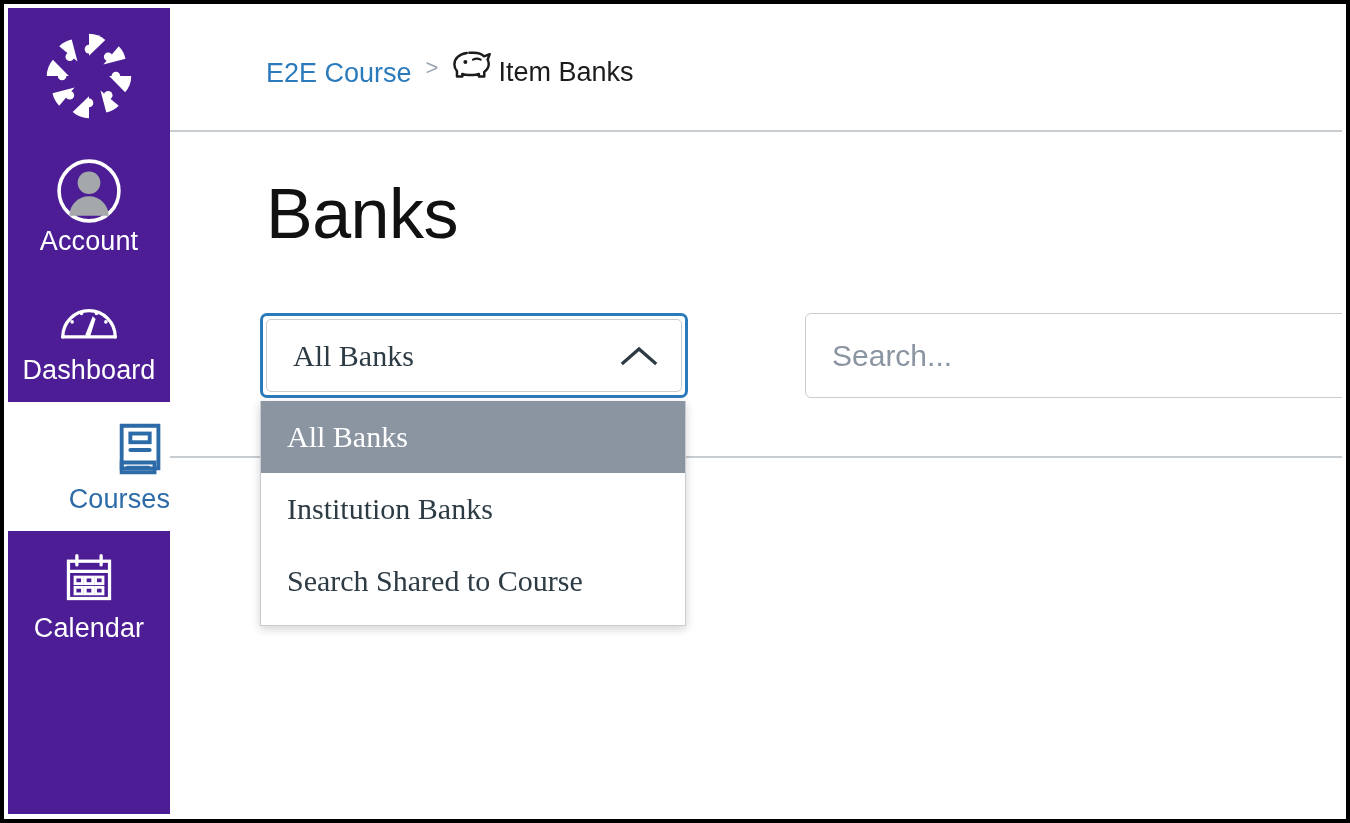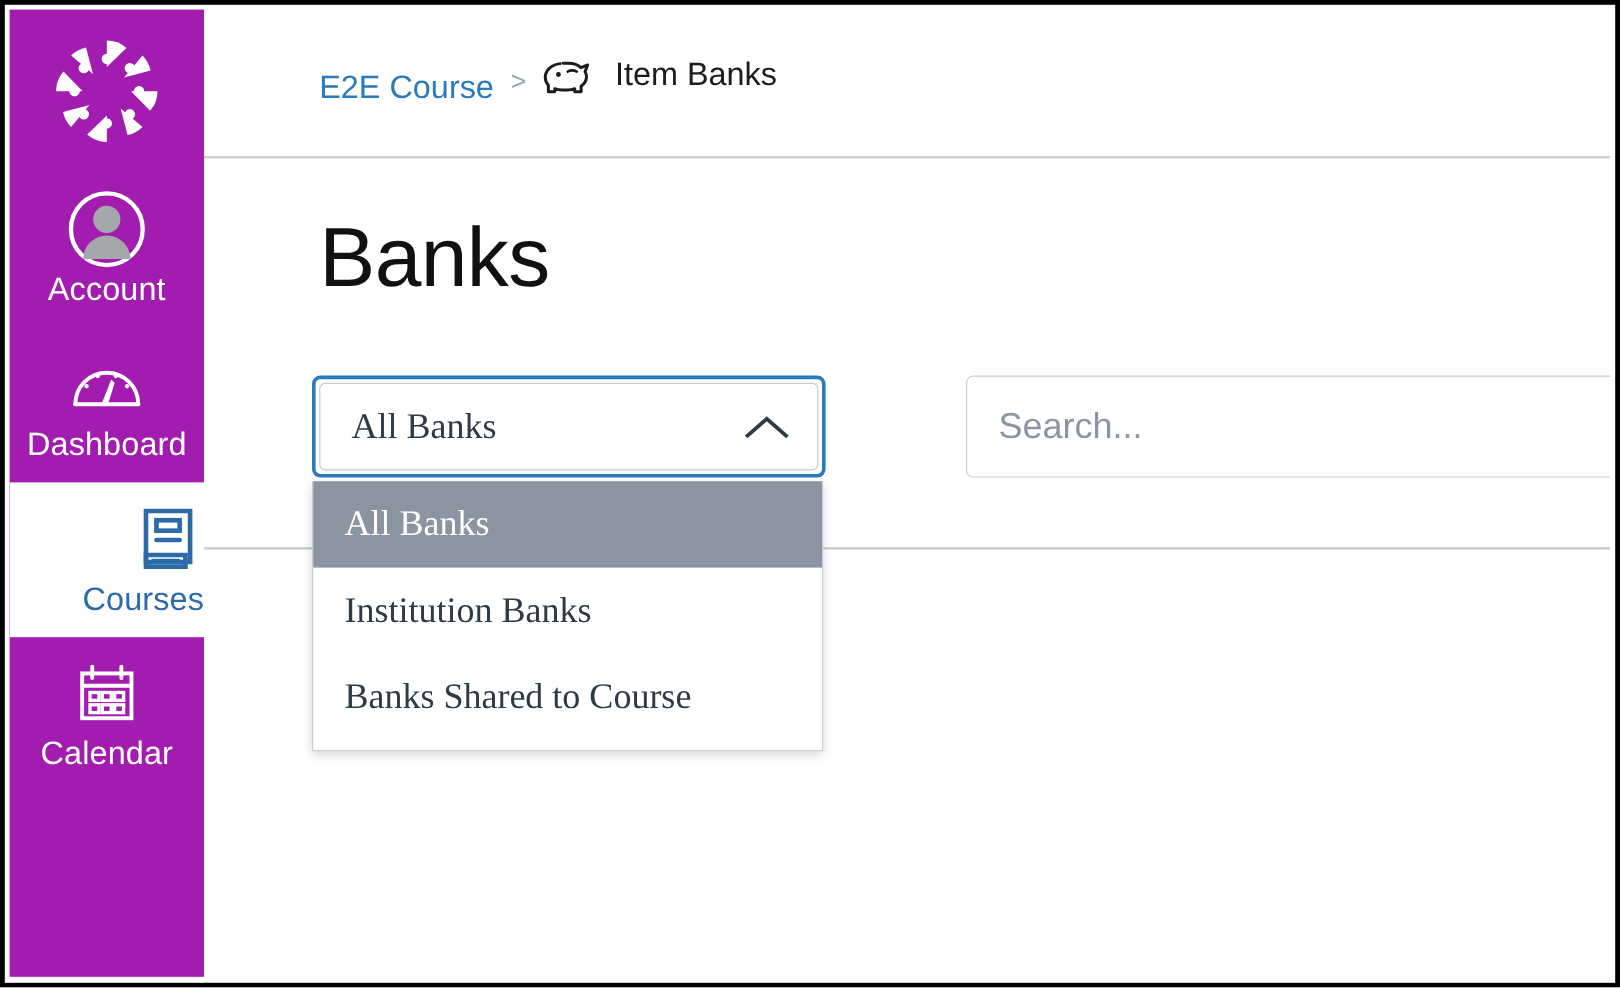--- a/index.html
+++ b/index.html
@@ -16,21 +16,21 @@
     background: #ffffff;
     border: 4px solid #000000;
     overflow: hidden;
   }
 
   
   #globalnav {
     position: absolute;
     left: 4px; top: 4px;
     width: 162px; height: 806px;
-    background: #a21caf;
+    background: #4c1d95;
     display: flex;
     flex-direction: column;
     align-items: stretch;
     overflow: hidden;
   }
   .nav-logo {
     height: 136px;
     display: flex; align-items: center; justify-content: center;
     flex: 0 0 auto;
   }
@@ -80,21 +80,21 @@
     cursor: pointer;
     margin-top: 12px;
   }
   #breadcrumb .crumb-sep {
     color: #9AA5B1;
     font-size: 22px;
     padding: 0 2px;
   }
   #breadcrumb .crumb-current {
     color: #1B1C1D;
-    display: flex; align-items: flex-start; gap: 18px;
+    display: flex; align-items: flex-end; gap: 4px;
   }
   #breadcrumb-divider {
     position: absolute;
     left: 0; top: 122px;
     width: 100%; height: 2px;
     background: #C7CDD1;
   }
 
   
   #page-title {
@@ -335,21 +335,21 @@
               <svg width="40" height="26" viewBox="0 0 40 26" aria-hidden="true">
                 <path d="M4 20 L20 6 L36 20" fill="none" stroke="#2D3B45" stroke-width="3.2" stroke-linecap="square"></path>
               </svg>
             </span>
           </div>
         </div>
 
         <ul id="bank-menu" style="list-style:none;">
           <li class="menu-option highlighted">All Banks</li>
           <li class="menu-option">Institution Banks</li>
-          <li class="menu-option">Banks Shared to Course</li>
+          <li class="menu-option">Search Shared to Course</li>
         </ul>
       </div>
 
       <div id="search-field">
         <input id="search-input" type="text" placeholder="Search..." style="">
       </div>
 
     </div>
 
     <div id="list-divider"></div>

